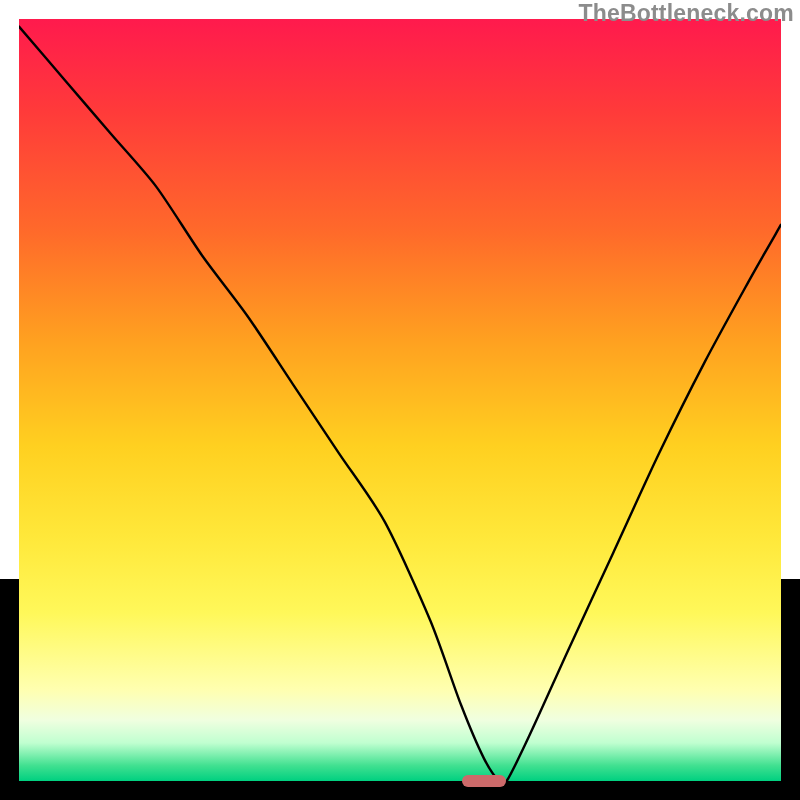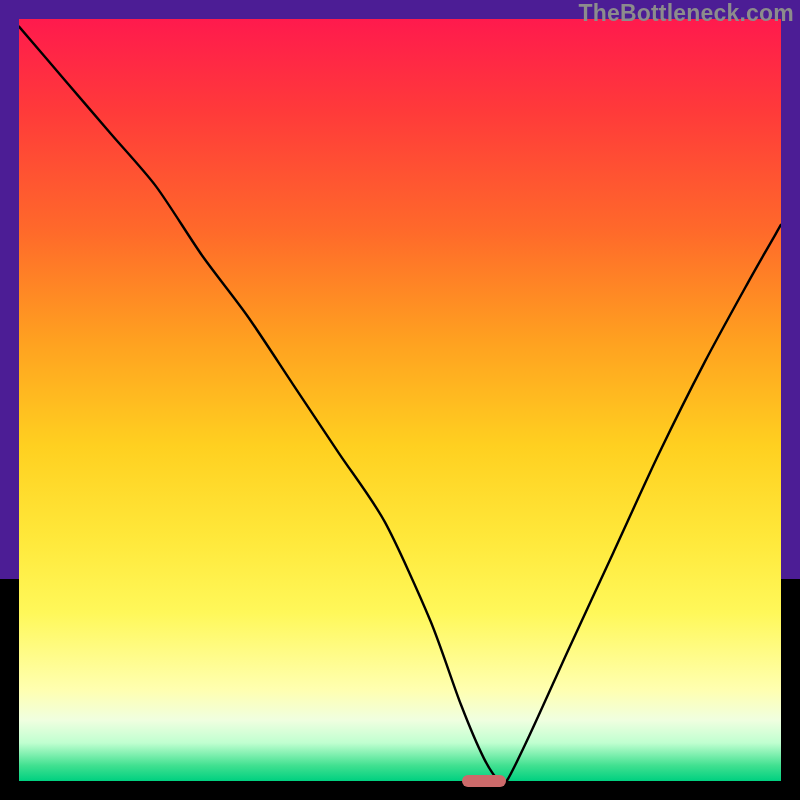--- a/index.html
+++ b/index.html
@@ -7,21 +7,21 @@
     padding: 0;
     width: 800px;
     height: 800px;
     background: #000;
     overflow: hidden;
   }
   .stage {
     position: relative;
     width: 800px;
     height: 579px;
-    background: #4c1d95;
+    background: #ffffff;
   }
   .plot {
     position: absolute;
     left: 19px;
     top: 19px;
     width: 762px;
     height: 762px;
     background: linear-gradient(to bottom,
       #ff1a4d 0%,
       #ff3a3a 12%,

